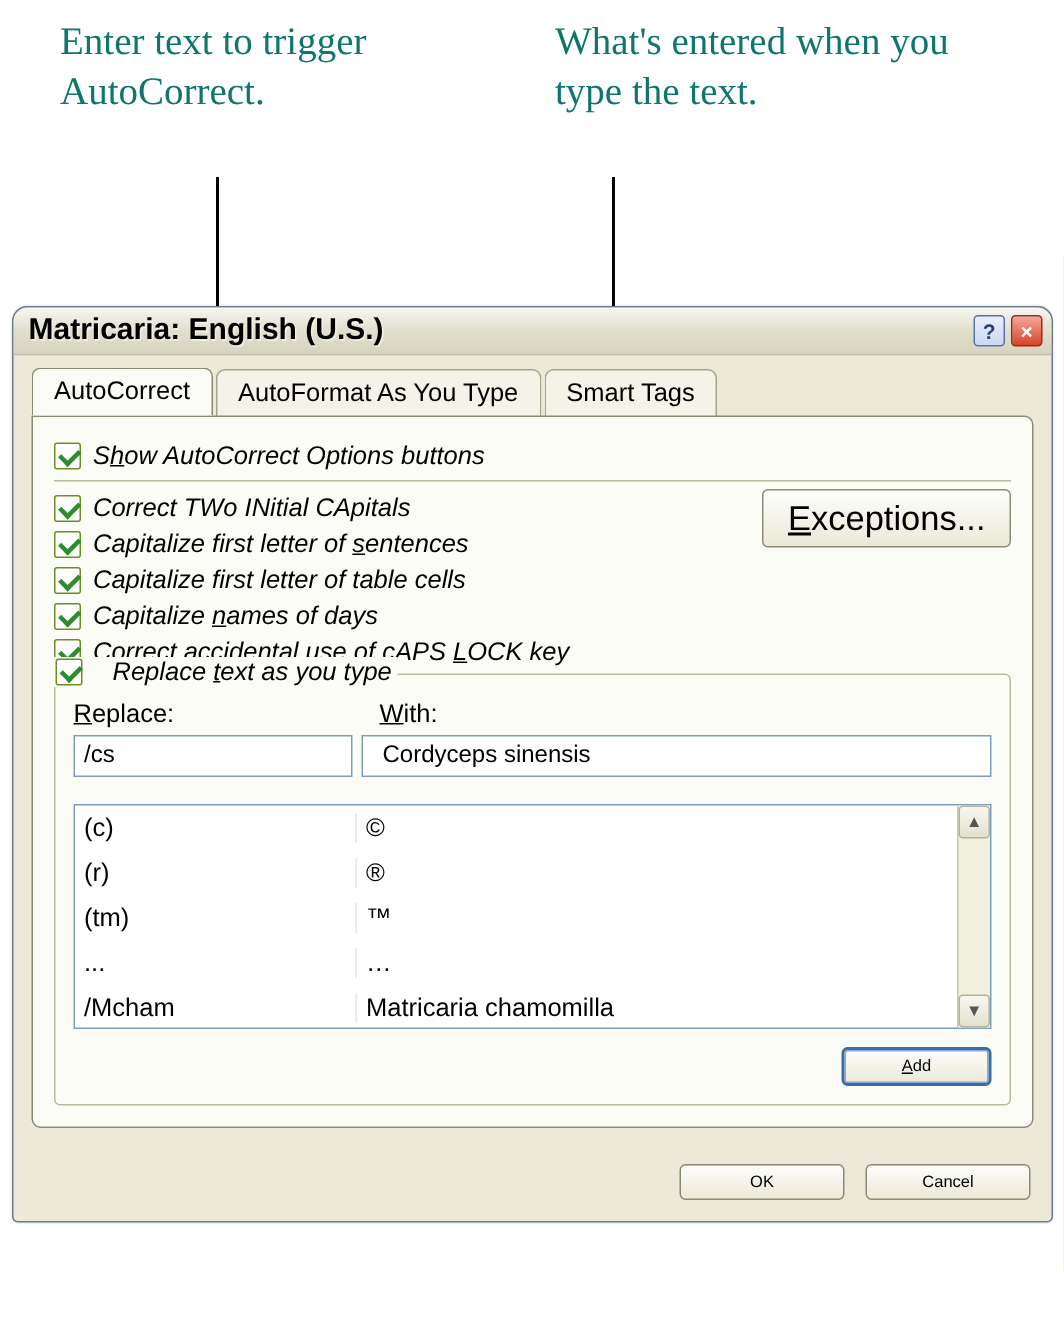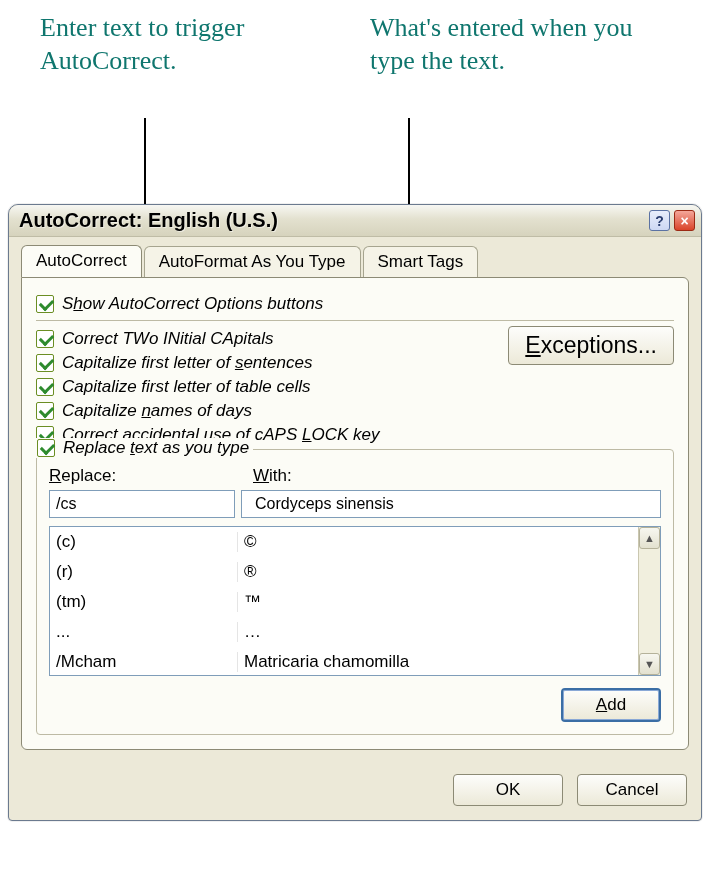--- a/index.html
+++ b/index.html
@@ -182,21 +182,21 @@
   .label-pair {
     display: flex;
     gap: 16px;
     margin: 6px 0 4px 0;
   }
   .label-pair .col1 { width: 188px; }
   .label-pair .col2 { flex: 1; }
   .input-pair {
     display: flex;
     gap: 6px;
-    margin-bottom: 8px;
+    margin-bottom: 18px;
   }
   .text-input {
     border: 1px solid #7f9db9;
     background: #fff;
     height: 28px;
     font-size: 16px;
     padding: 2px 6px;
     font-family: inherit;
   }
   .text-input.replace { width: 186px; }
@@ -248,21 +248,21 @@
     justify-content: flex-end;
     gap: 12px;
     margin-top: 12px;
   }
   .btn {
     min-width: 100px;
     padding: 5px 20px;
     background: linear-gradient(#fdfdfb, #ece9d8);
     border: 1px solid #8c8a75;
     border-radius: 4px;
-    font-size: 17px;
+    font-size: 11px;
     text-align: center;
     cursor: pointer;
   }
   .btn.default {
     border: 2px solid #3b6ea5;
     box-shadow: 0 0 0 1px #89a8d6 inset;
   }
   .btn.disabled {
     color: #9d9a85;
     text-shadow: 1px 1px 0 #fff;
@@ -278,21 +278,21 @@
 </head>
 <body>
 
 <div class="callout left">Enter text to trigger AutoCorrect.</div>
 <div class="callout right">What's entered when you type the text.</div>
 <div class="pointer-line left"></div>
 <div class="pointer-line right"></div>
 
 <div class="dialog">
   <div class="titlebar">
-    <div class="title">AutoCorrect: English (U.S.)</div>
+    <div class="title">Matricaria: English (U.S.)</div>
     <div class="help-icon">?</div>
     <div class="close-icon">×</div>
   </div>
   <div class="dialog-body">
     <div class="tabrow">
       <div class="tab active">AutoCorrect</div>
       <div class="tab">AutoFormat As You Type</div>
       <div class="tab">Smart Tags</div>
     </div>
     <div class="tab-panel">
@@ -323,21 +323,21 @@
       <div class="chk-row">
         <span class="chk"></span>
         <span><span>Capitalize </span><span class="underline">n</span><span>ames of days</span></span>
       </div>
       <div class="chk-row">
         <span class="chk"></span>
         <span><span>Correct accidental use of cAPS </span><span class="underline">L</span><span>OCK key</span></span>
       </div>
 
       <div class="fieldset-replace">
-        <div class="fieldset-legend chk-row" style="margin:0;">
+        <div class="fieldset-legend chk-row" style="margin:0;gap:12px;">
           <span class="chk"></span>
           <span><span>Replace </span><span class="underline">t</span><span>ext as you type</span></span>
         </div>
 
         <div class="label-pair">
           <div class="col1"><span class="underline">R</span><span>eplace:</span></div>
           <div class="col2"><span class="underline">W</span><span>ith:</span></div>
         </div>
         <div class="input-pair">
           <input class="text-input replace" value="/cs" style="">

